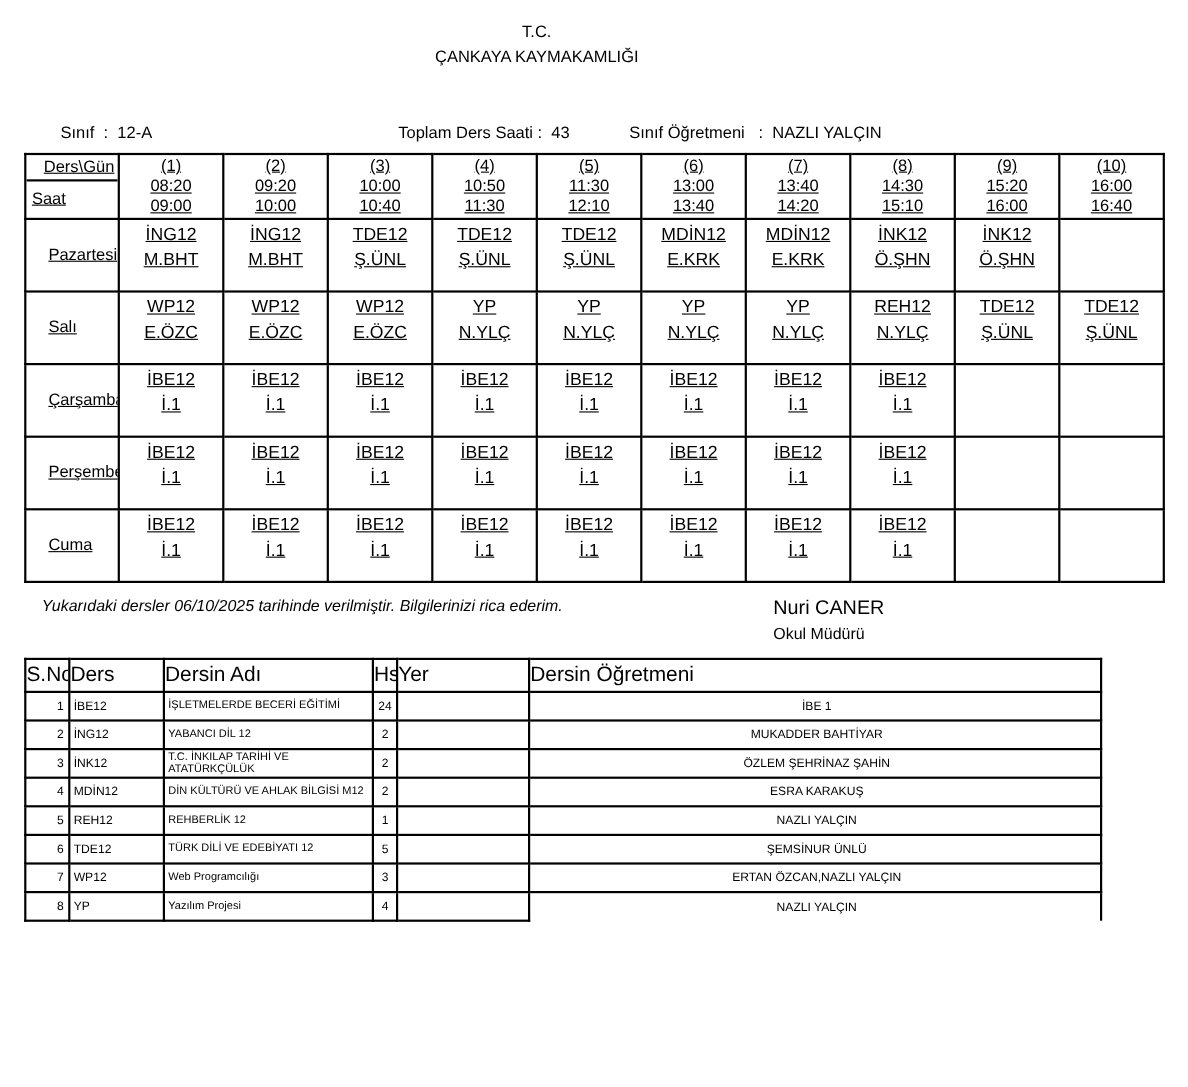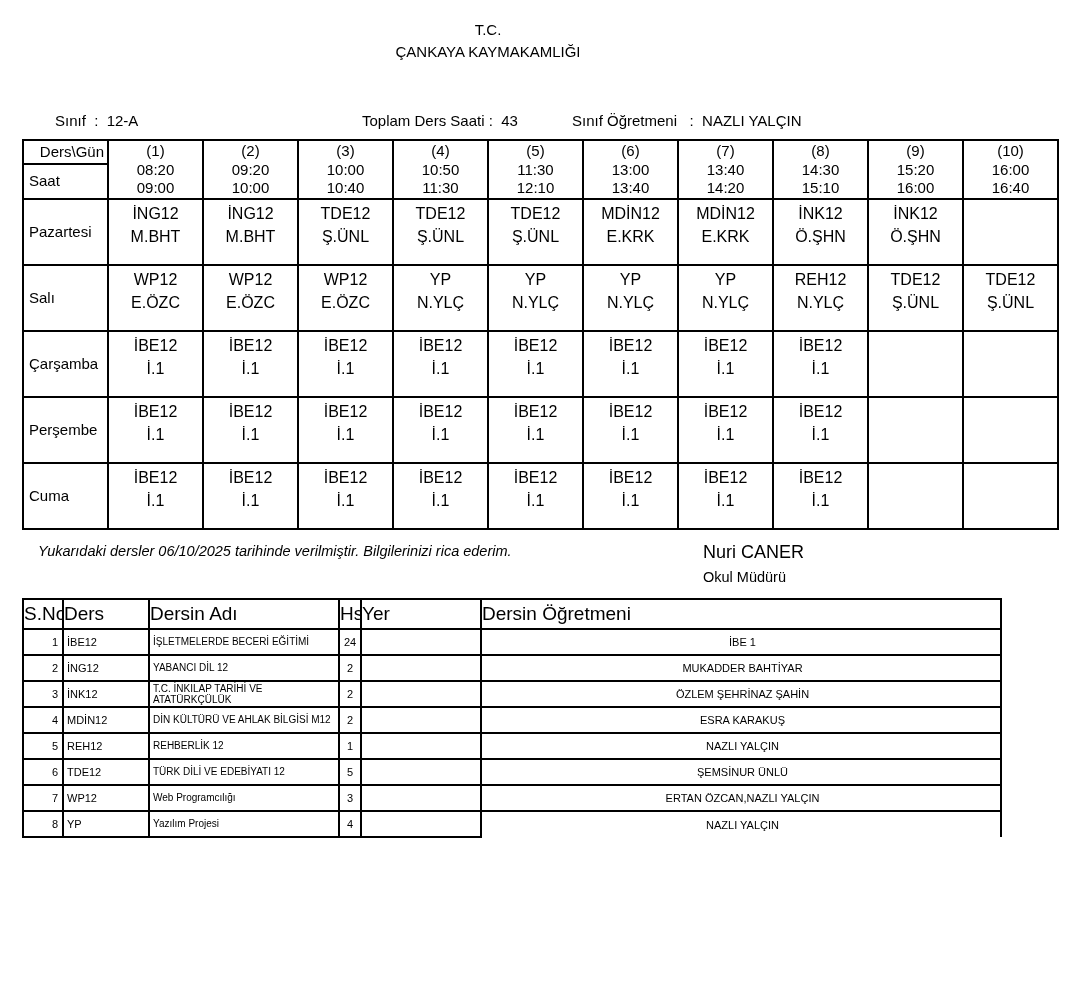--- a/index.html
+++ b/index.html
@@ -19,34 +19,35 @@
   
   .info { position:absolute; top:112px; font-size:15px; white-space:pre; }
   .info-sinif   { left:55px; }
   .info-toplam  { left:362px; }
   .info-ogrtmn  { left:572px; }
   
   table { border-collapse:collapse; table-layout:fixed; }
   #timetable {
     position:absolute; left:22px; top:139px; width:1036px;
     font-size:15px;
+    text-decoration:underline;
   }
   #timetable th, #timetable td {
     border:2px solid #000; padding:0; font-weight:normal; overflow:hidden;
   }
   #timetable thead th { vertical-align:top; height:53px; }
   .corner-top {
     border-bottom:2px solid #000;
     text-align:right; padding:1px 3px 1px 0; height:20px; line-height:20px;
   }
   .corner-bottom { text-align:left; padding:7px 0 0 5px; line-height:18px; }
   .period div { text-align:center; line-height:18.5px; }
   .period div:first-child { padding-top:1px; }
   #timetable .day {
-    text-align:left; vertical-align:middle; padding-left:5px;
+    text-align:left; vertical-align:middle; padding-left:20px;
     font-size:15px; height:64px;
   }
   #timetable .lesson {
     text-align:center; vertical-align:top; height:64px;
     font-size:16px;
   }
   .lcode { padding-top:3px; line-height:22px; }
   .lteach { line-height:24px; }
   
   .note   { position:absolute; left:38px;  top:543px; font-size:14.5px;font-style:italic; }

